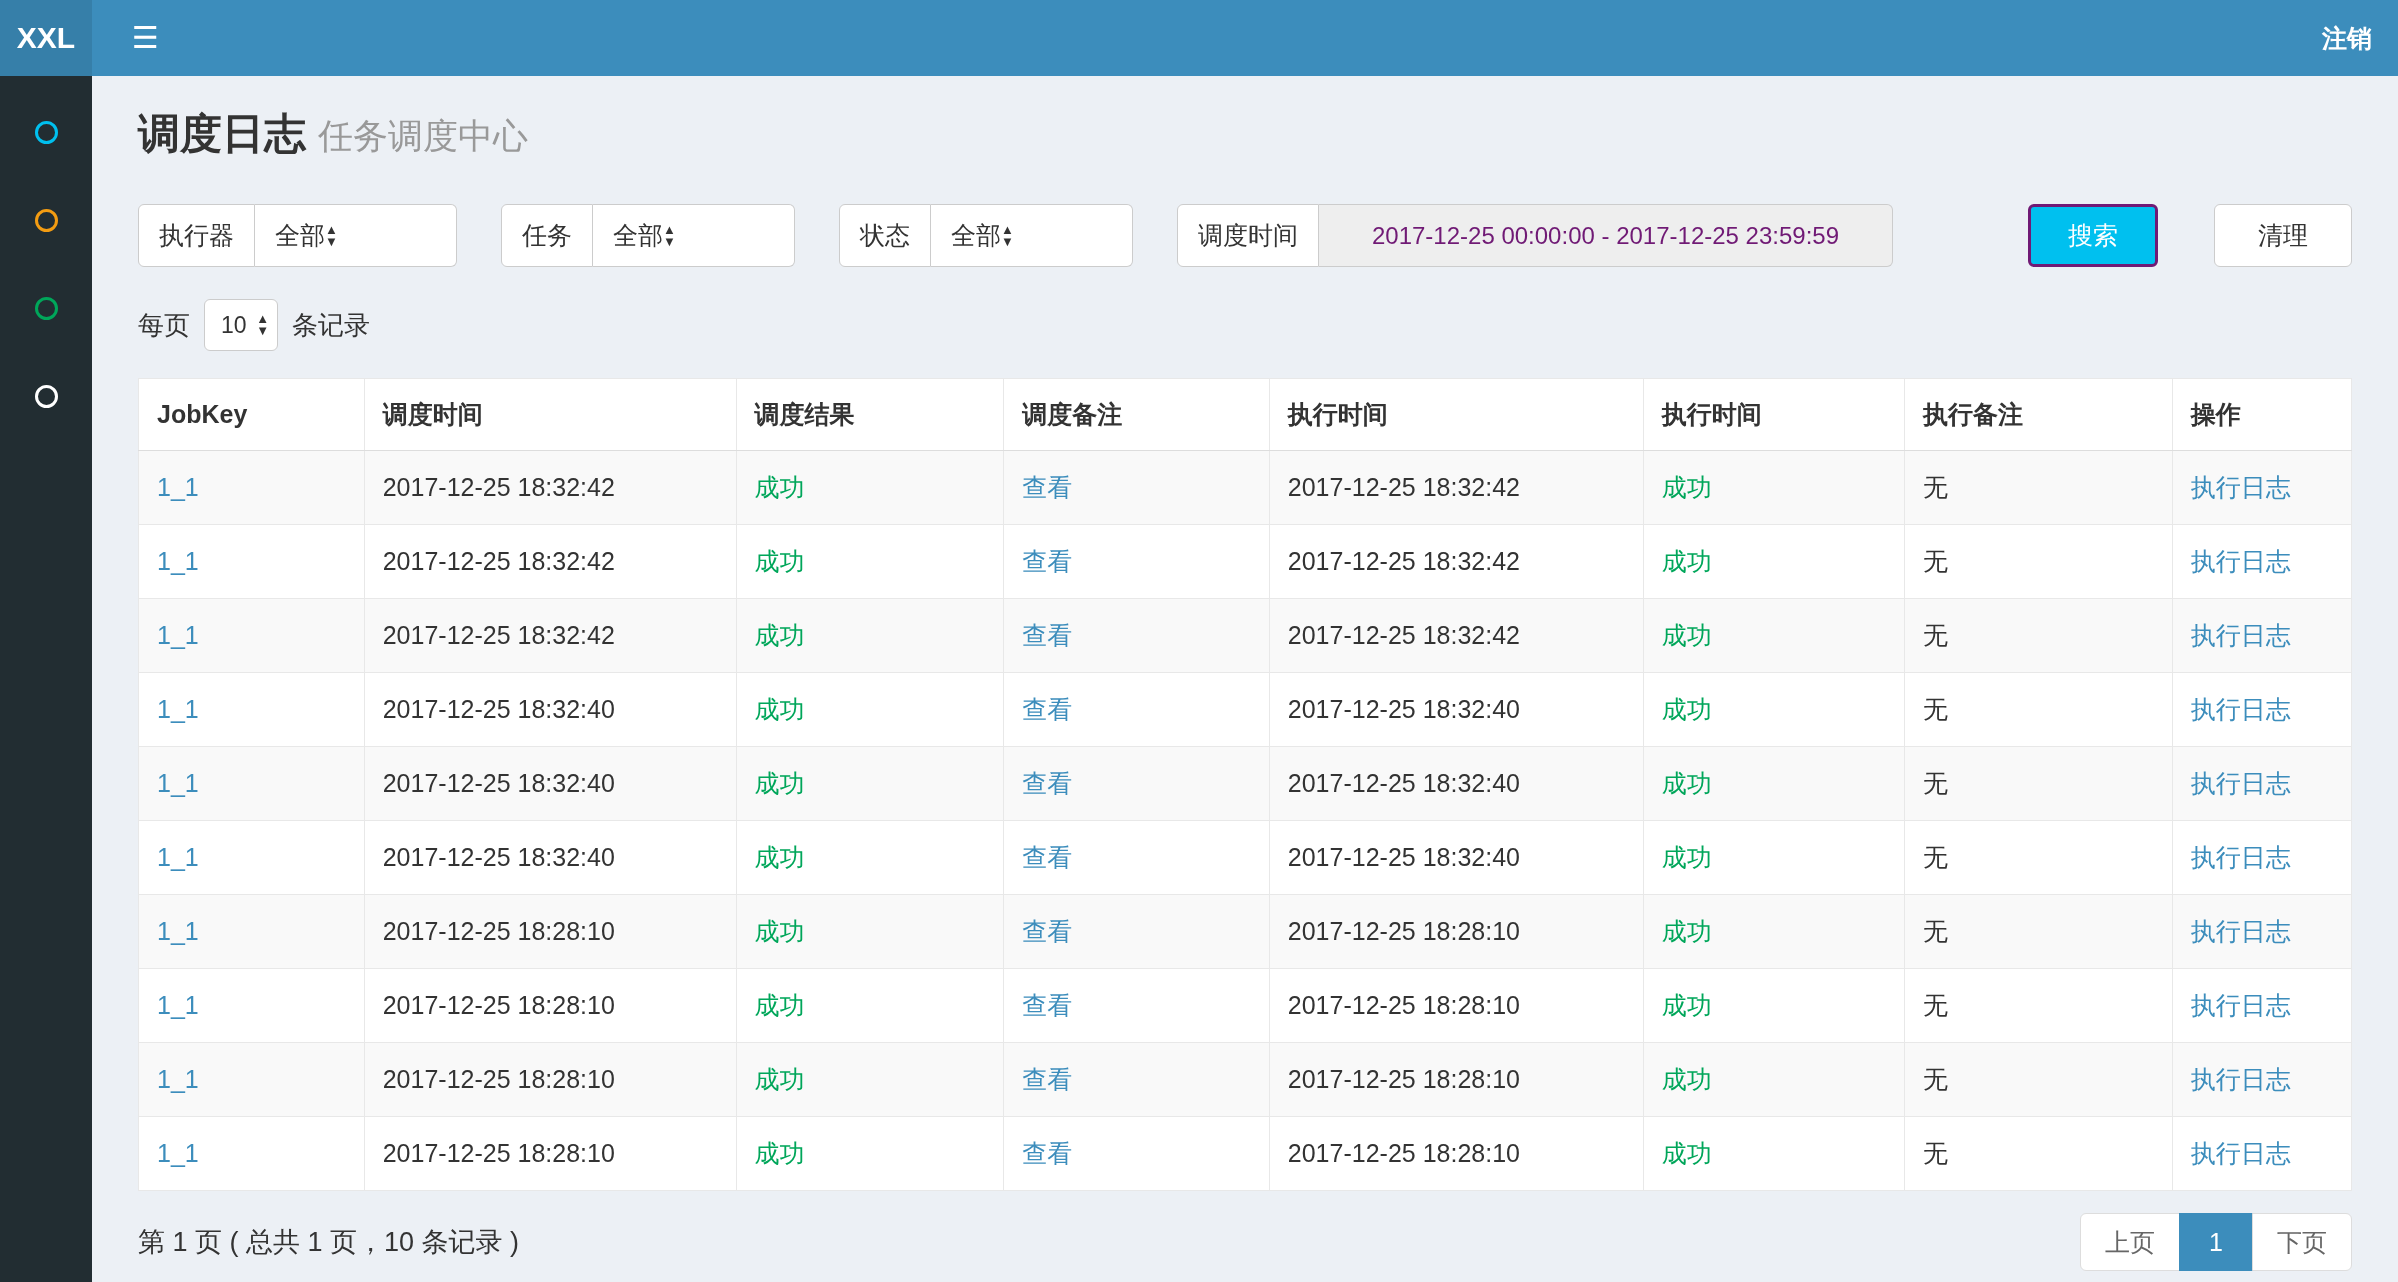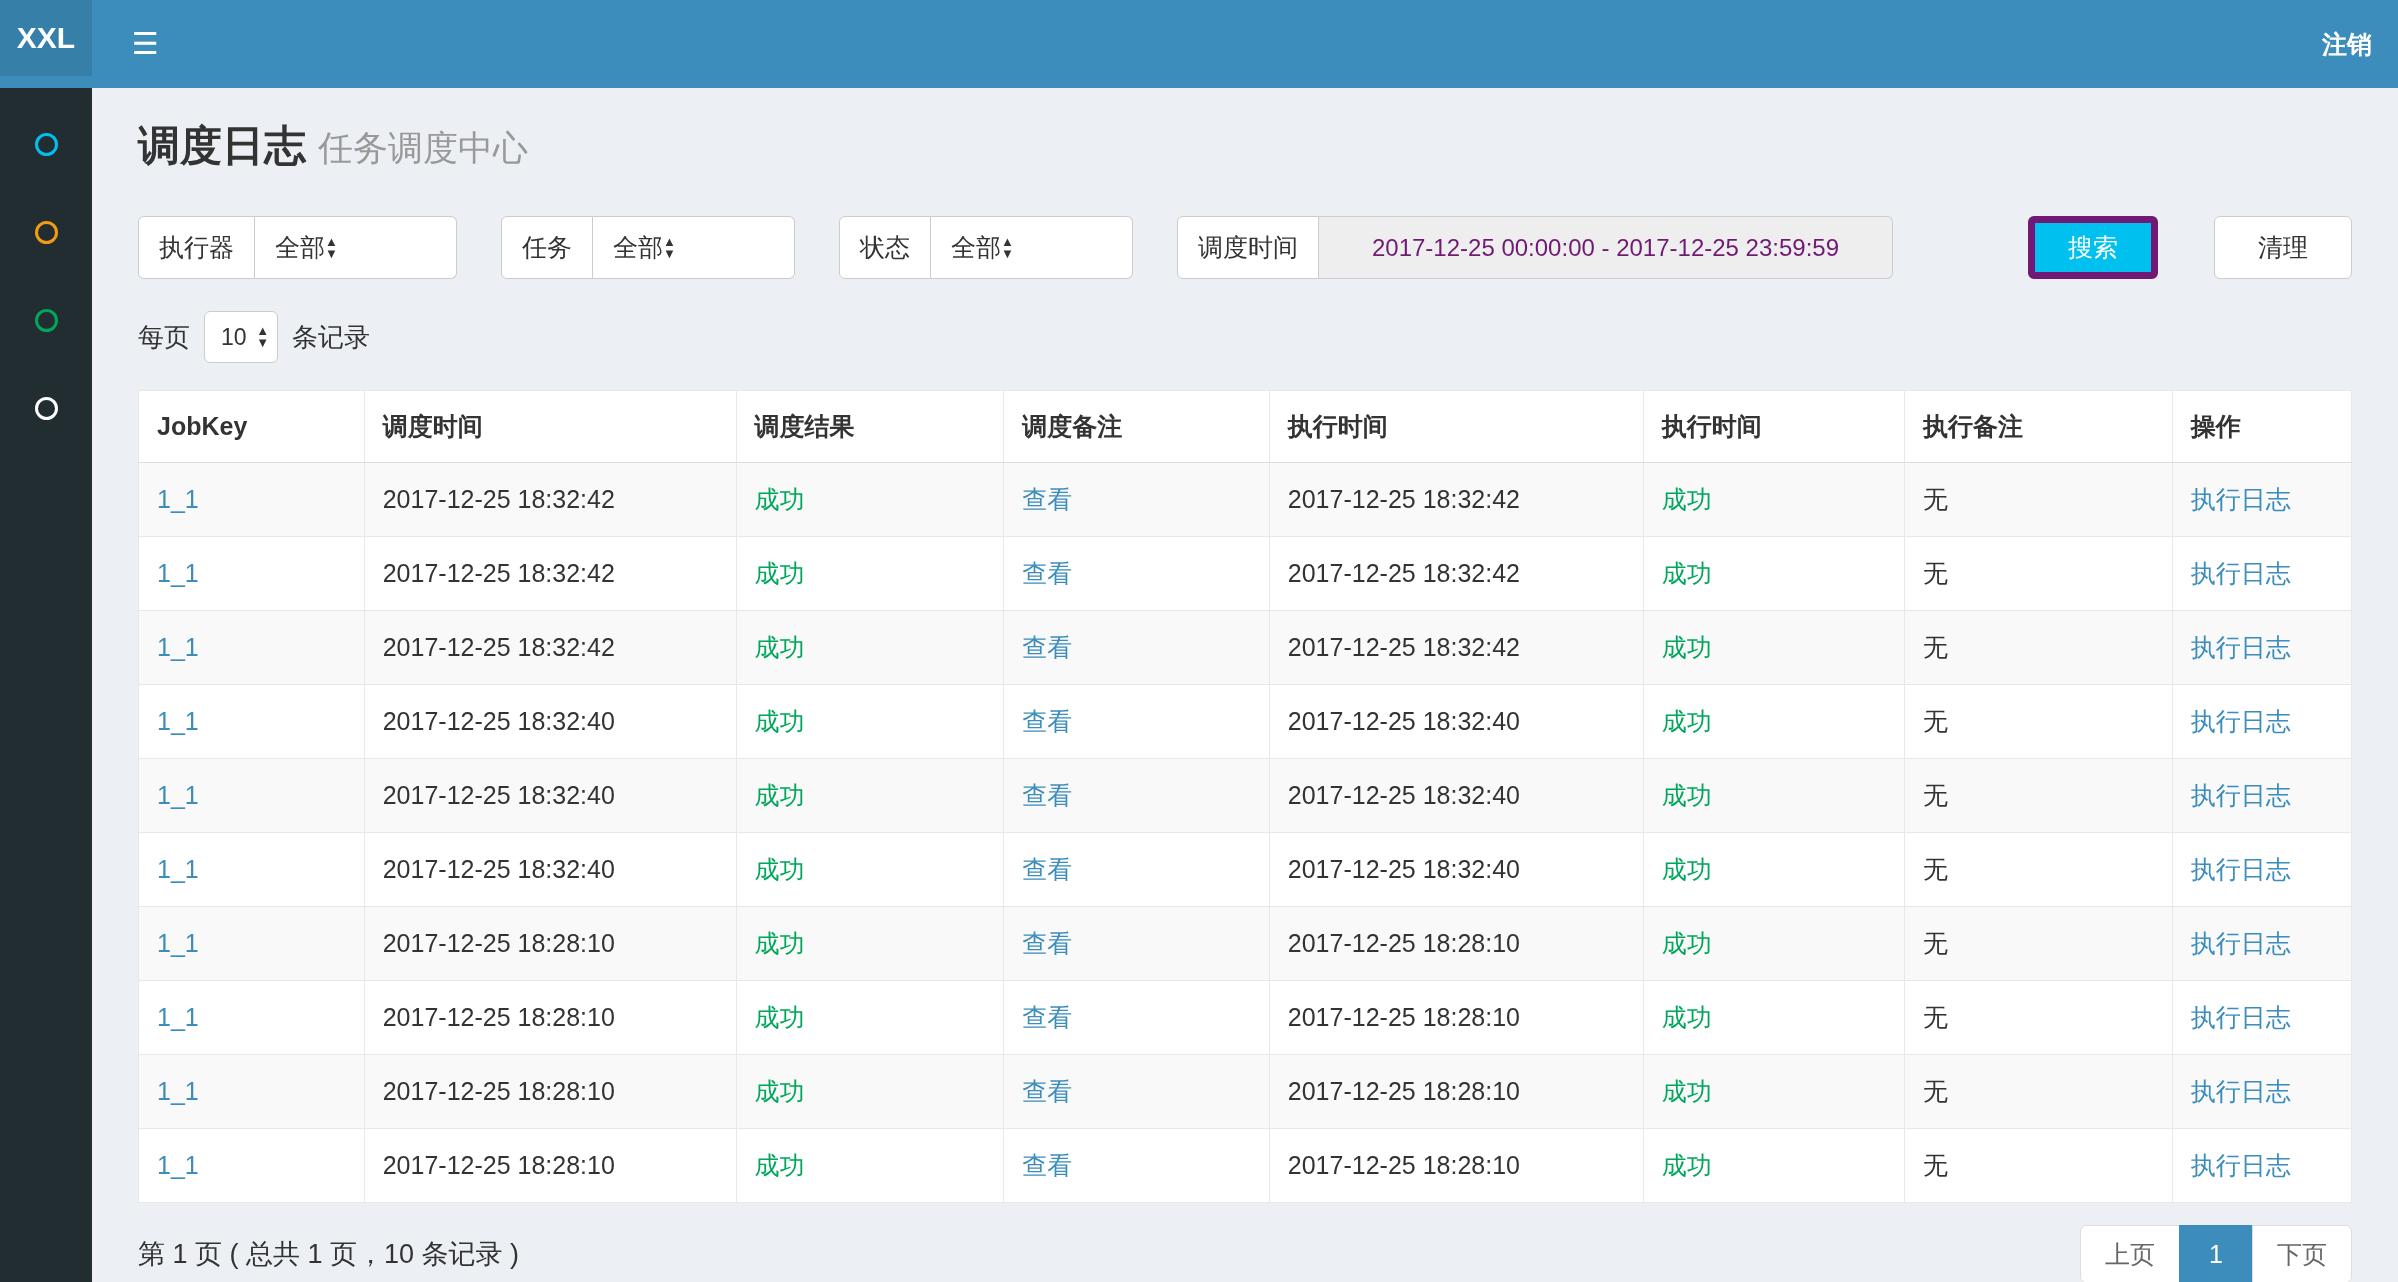--- a/index.html
+++ b/index.html
@@ -4,21 +4,21 @@
 <style>
   * { margin:0; padding:0; box-sizing:border-box; }
   html,body { width:2398px; height:1282px; overflow:hidden; }
   body {
     font-family:"Liberation Sans","DejaVu Sans",sans-serif;
     background:#ecf0f5;
     color:#333;
   }
 
   
-  .navbar { height:88px; background:#3c8dbc; display:flex; }
+  .navbar { height:76px; background:#3c8dbc; display:flex; }
   .logo {
     width:92px; height:76px; background:#367fa9; color:#fff;
     font-weight:700; font-size:30px; display:flex; align-items:center; justify-content:center;
   }
   .nav-rest { flex:1; display:flex; align-items:center; justify-content:space-between; padding:0 26px; }
   .hamburger { color:#fff; font-size:30px; line-height:1; cursor:pointer; padding:6px 14px; }
   .logout { color:#fff; font-size:25px; font-weight:700; cursor:pointer; }
 
   
   .layout { display:flex; height:1206px; }
@@ -48,21 +48,21 @@
   }
   .stepper { display:flex; flex-direction:column; align-items:center; }
   .stepper span { font-size:13px; line-height:12px; color:#333; }
   .date-input {
     background:#eee; border:1px solid #ccc; border-left:0; border-radius:0 6px 6px 0;
     width:574px; display:flex; align-items:center; justify-content:center;
     font-size:24px; color:#701a75; cursor:pointer; white-space:nowrap;
   }
   .btn { height:63px; border-radius:6px; font-size:25px; display:flex; align-items:center; justify-content:center; cursor:pointer; }
   .btn-search {
-    margin-left:auto; width:130px; background:#00c0ef; border:7px solid #701a75; color:#fff;
+    margin-left:auto; width:130px; background:#00c0ef; border:3px solid #701a75; color:#fff;
   }
   .btn-clear {
     margin-left:56px; width:138px; background:#fff; border:1px solid #ccc; color:#333;
   }
 
   
   .pagesize-row { margin-top:32px; display:flex; align-items:center; font-size:26px; color:#333; }
   .pagesize-select {
     width:74px; height:52px; background:#fff; border:1px solid #ccc; border-radius:6px;
     margin:0 14px; display:flex; align-items:center; justify-content:space-between;

